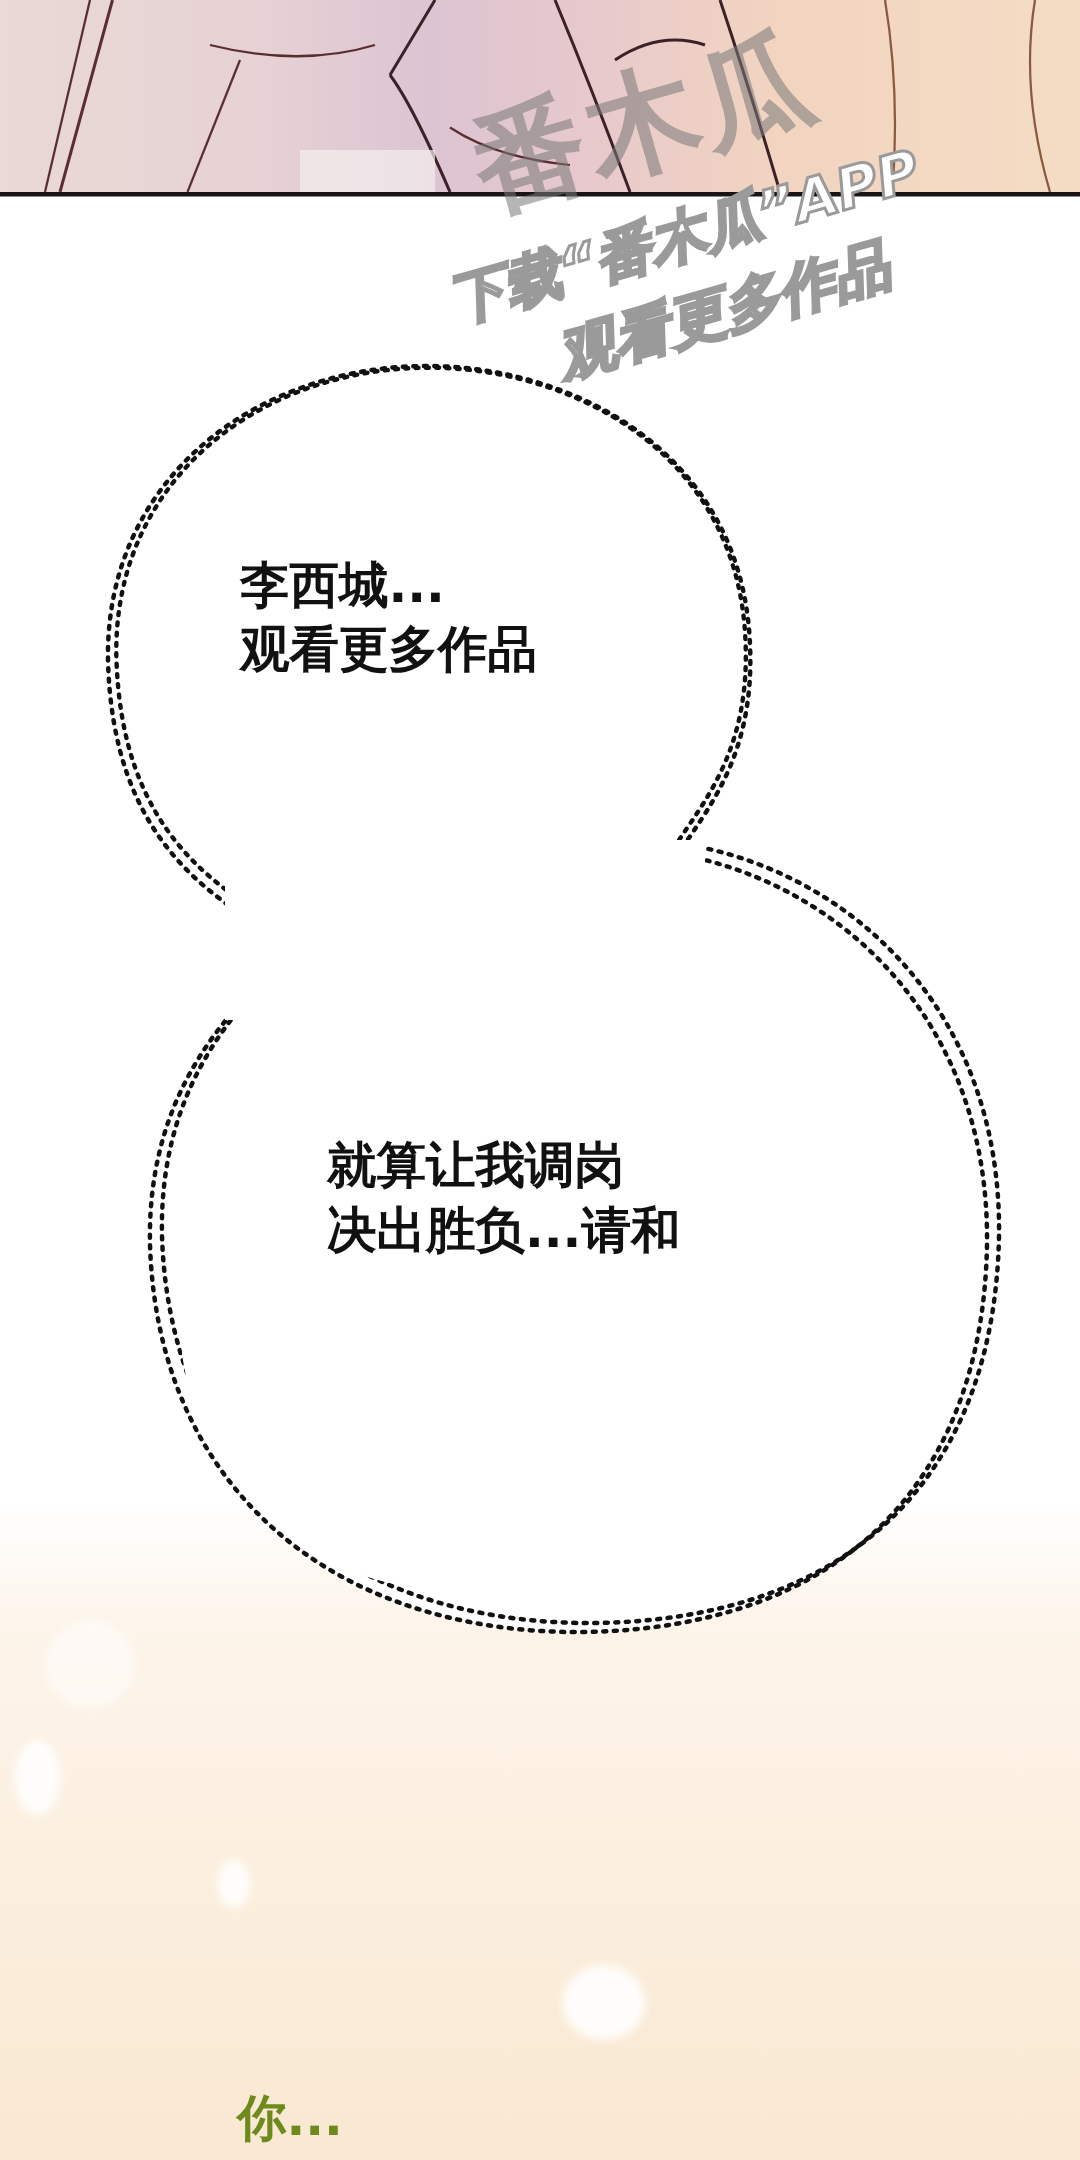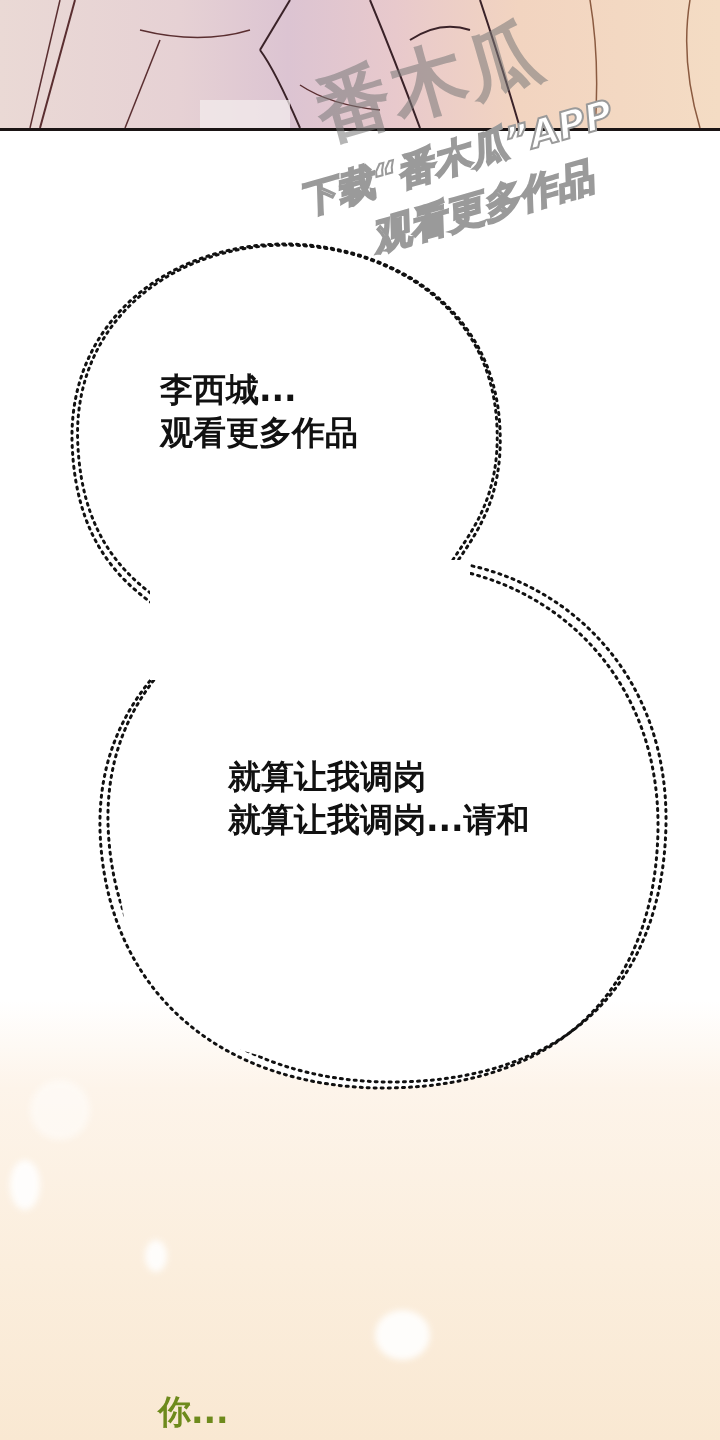--- a/index.html
+++ b/index.html
@@ -34,21 +34,21 @@
     color: #ffffff; -webkit-text-stroke: 2px #9a9a9a; white-space: nowrap;
   }
   .wm-line1 { left: 0px; top: 105px; }
   .wm-line2 { left: 60px; top: 160px; }
   .bubble-svg { position: absolute; left: 0; top: 0; }
   .bubble-text {
     position: absolute; text-align: left; color: #111111;
     font-size: 33px; line-height: 43px; font-weight: bold; white-space: nowrap;
   }
   .bubble1-text { left: 160px; top: 368px; width: 260px; }
-  .bubble2-text { left: 228px; top: 755px; width: 350px; }
+  .bubble2-text { left: 218px; top: 755px; width: 350px; }
   .narration {
     position: absolute; left: 158px; top: 1390px; font-size: 33px; line-height: 43px;
     color: #6e8a1c; font-weight: bold; white-space: nowrap;
   }
 </style>
 </head>
 <body>
 
 <div class="top-panel">
   <svg width="720" height="128">
@@ -98,18 +98,18 @@
   <rect x="120" y="660" width="520" height="400" fill="#ffffff" rx="180"></rect>
 </svg>
 
 <div class="bubble-text bubble1-text">
   <div>李西城...</div>
   <div>观看更多作品</div>
 </div>
 
 <div class="bubble-text bubble2-text">
   <div>就算让我调岗</div>
-  <div>就算让我调岗...请和</div>
+  <div>决出胜负...请和</div>
 </div>
 
 <div class="narration">
   <div>你...</div>
 </div>
 
 </body></html>

